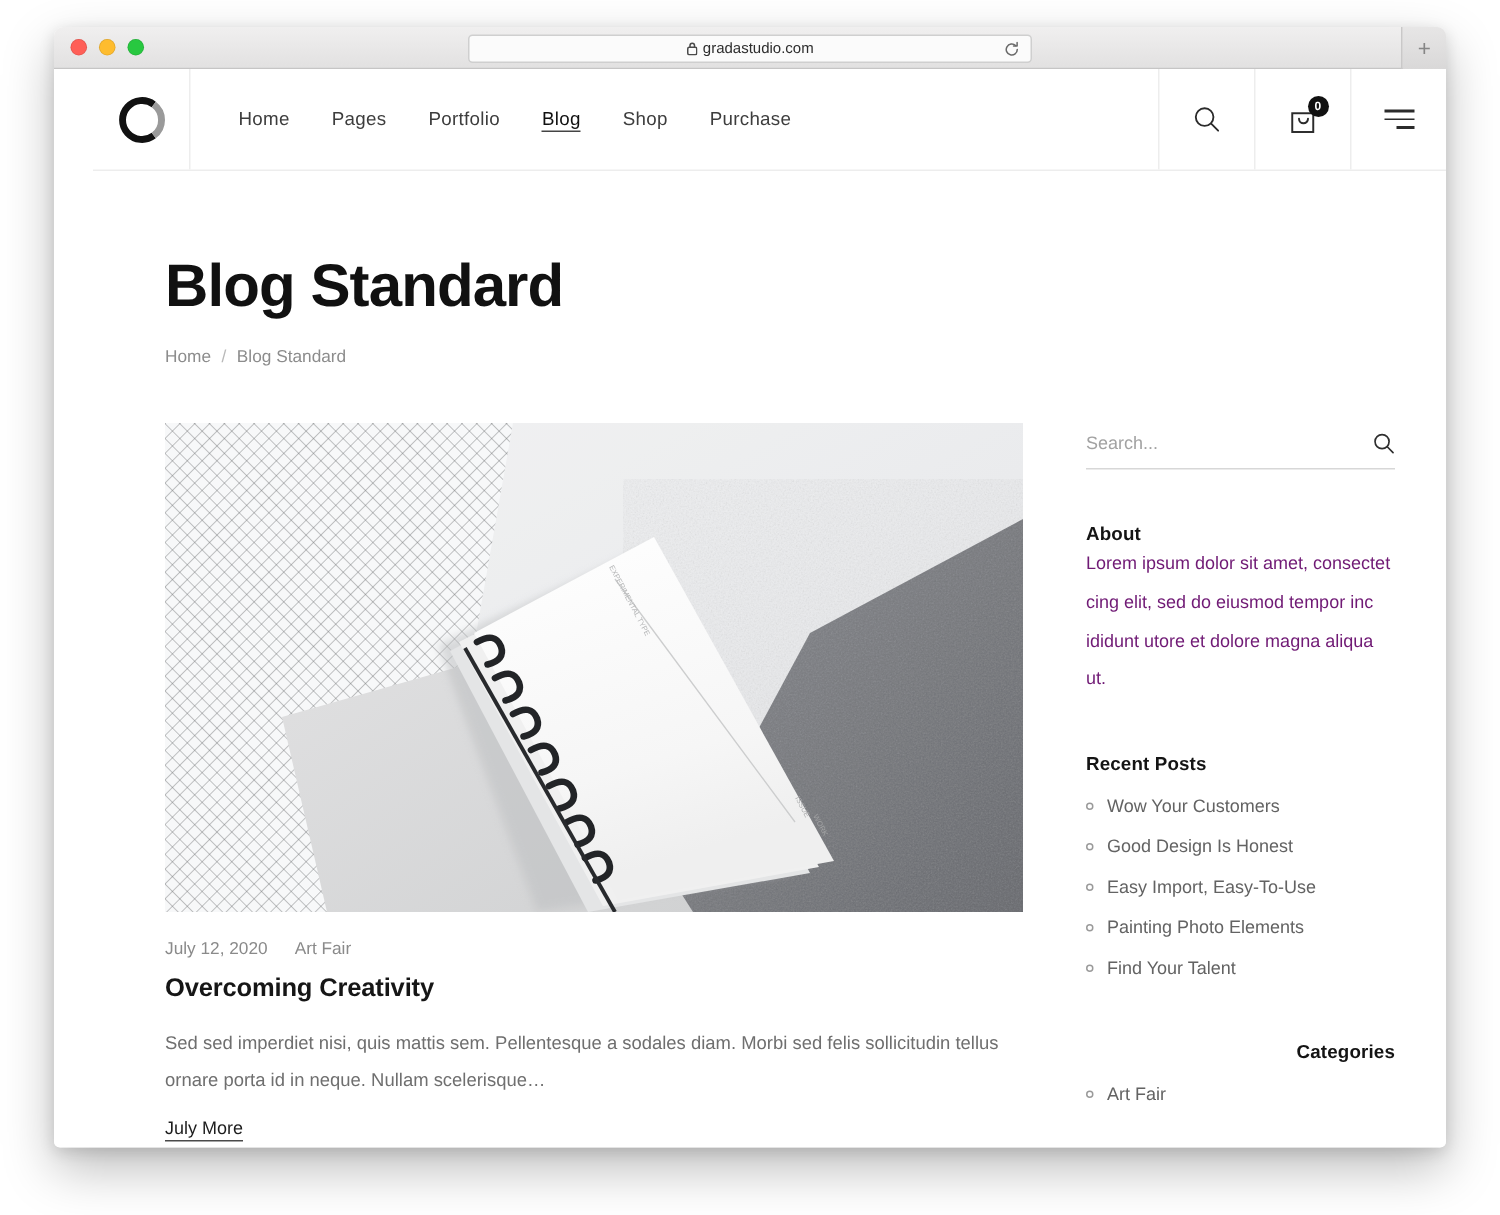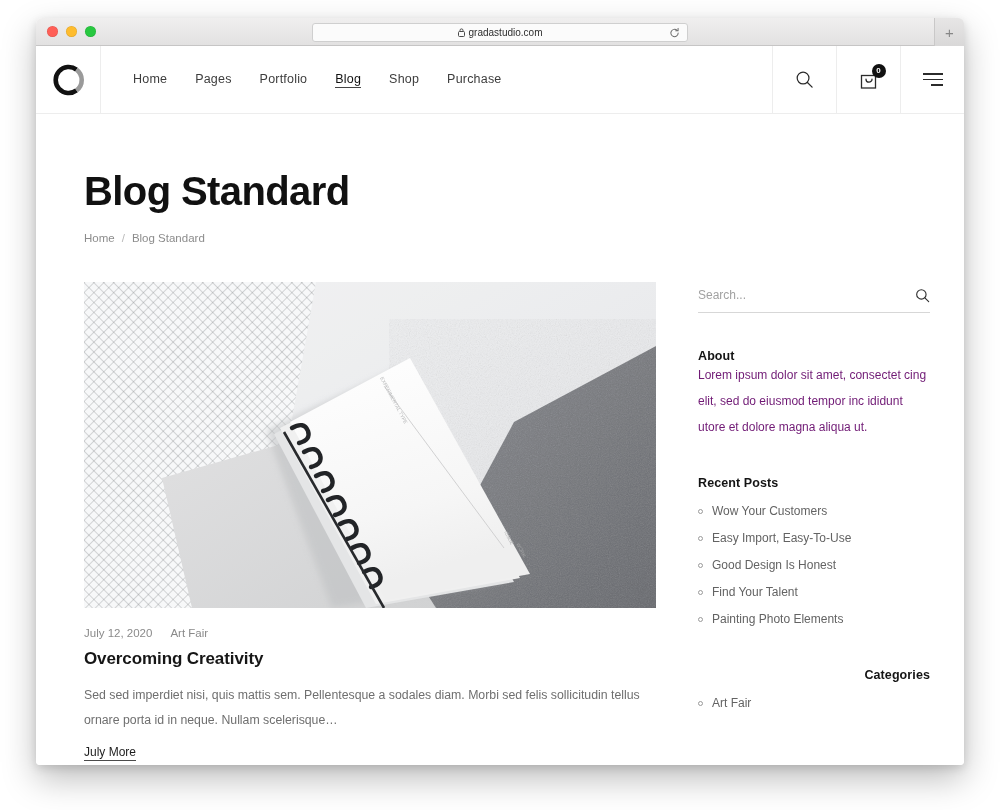--- a/index.html
+++ b/index.html
@@ -59,20 +59,21 @@
     background: linear-gradient(#e7e6e6, #d9d8d8);
     border-left: 1px solid #c9c8c8;
   }
 
   
   .viewport {
     position: relative;
     height: 719px;
     background: #fff;
     overflow: hidden;
+    padding-left: 26px;
   }
 
   
   .site-header {
     height: 68px;
     display: flex; align-items: stretch;
     border-bottom: 1px solid #ededed;
   }
   .logo-cell {
     width: 65px;
@@ -415,33 +416,33 @@
 
         <div class="widget">
           <h3 class="widget-title">Recent Posts</h3>
           <ul class="widget-list">
             <li>
               <span class="bullet"></span>
               <a href="#">Wow Your Customers</a>
             </li>
             <li>
               <span class="bullet"></span>
+              <a href="#">Good Design Is Honest</a>
+            </li>
+            <li>
+              <span class="bullet"></span>
               <a href="#">Easy Import, Easy-To-Use</a>
             </li>
             <li>
               <span class="bullet"></span>
-              <a href="#">Good Design Is Honest</a>
+              <a href="#">Painting Photo Elements</a>
             </li>
             <li>
               <span class="bullet"></span>
               <a href="#">Find Your Talent</a>
-            </li>
-            <li>
-              <span class="bullet"></span>
-              <a href="#">Painting Photo Elements</a>
             </li>
           </ul>
         </div>
 
         <div class="widget categories">
           <h3 class="widget-title">Categories</h3>
           <ul class="widget-list">
             <li>
               <span class="bullet"></span>
               <a href="#">Art Fair</a>

